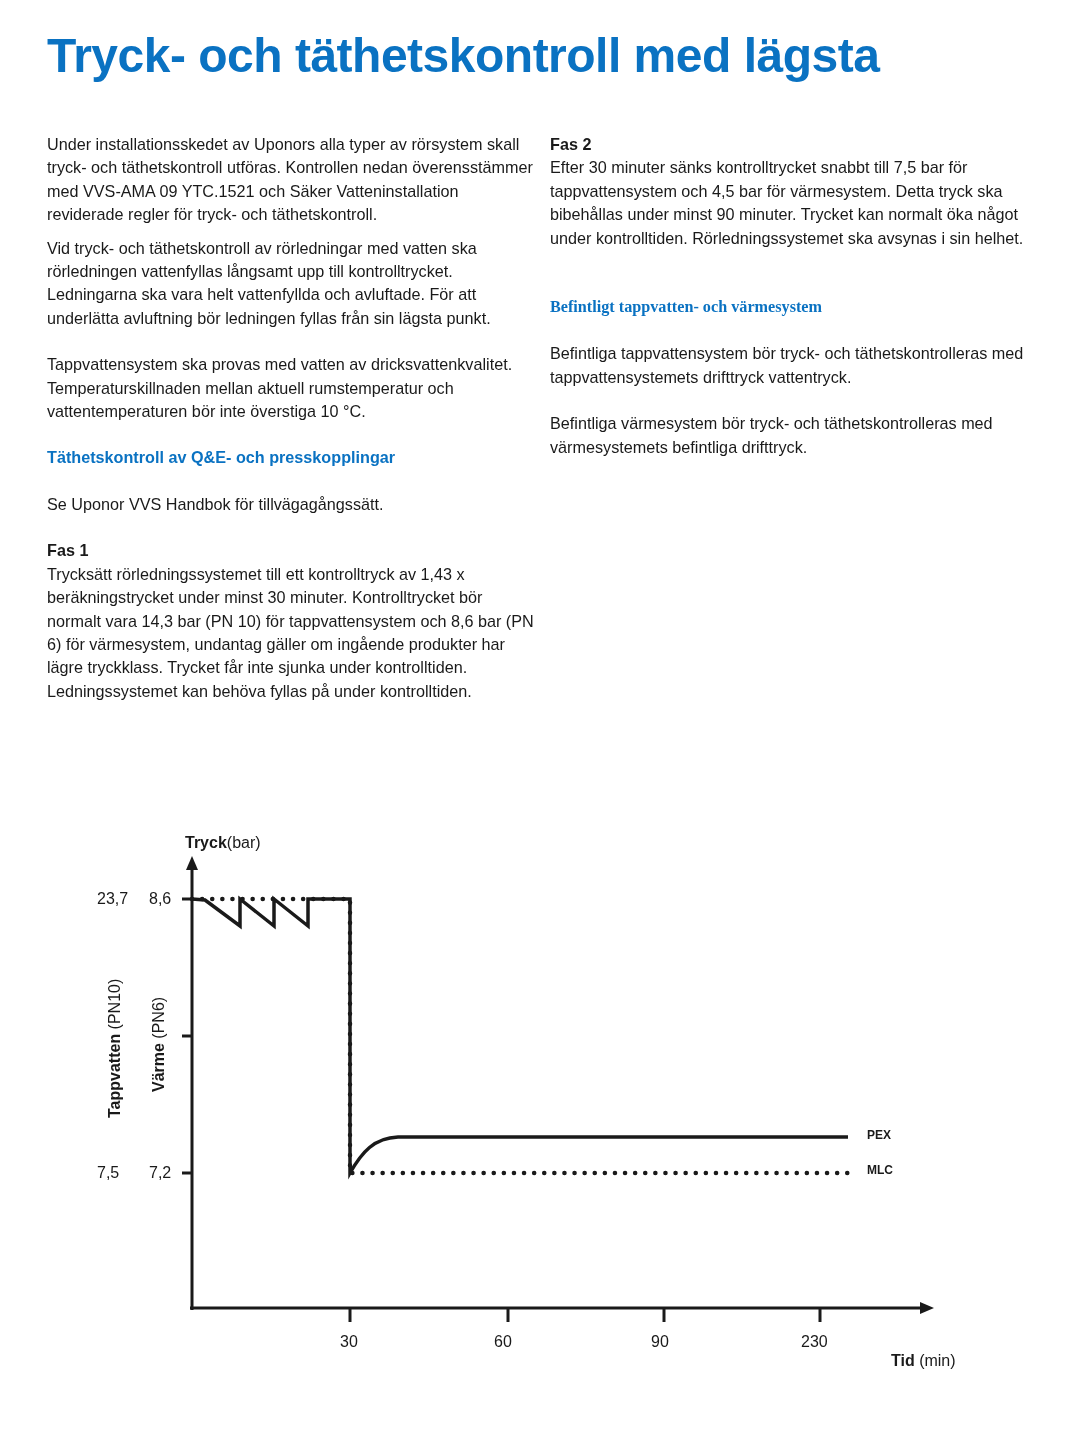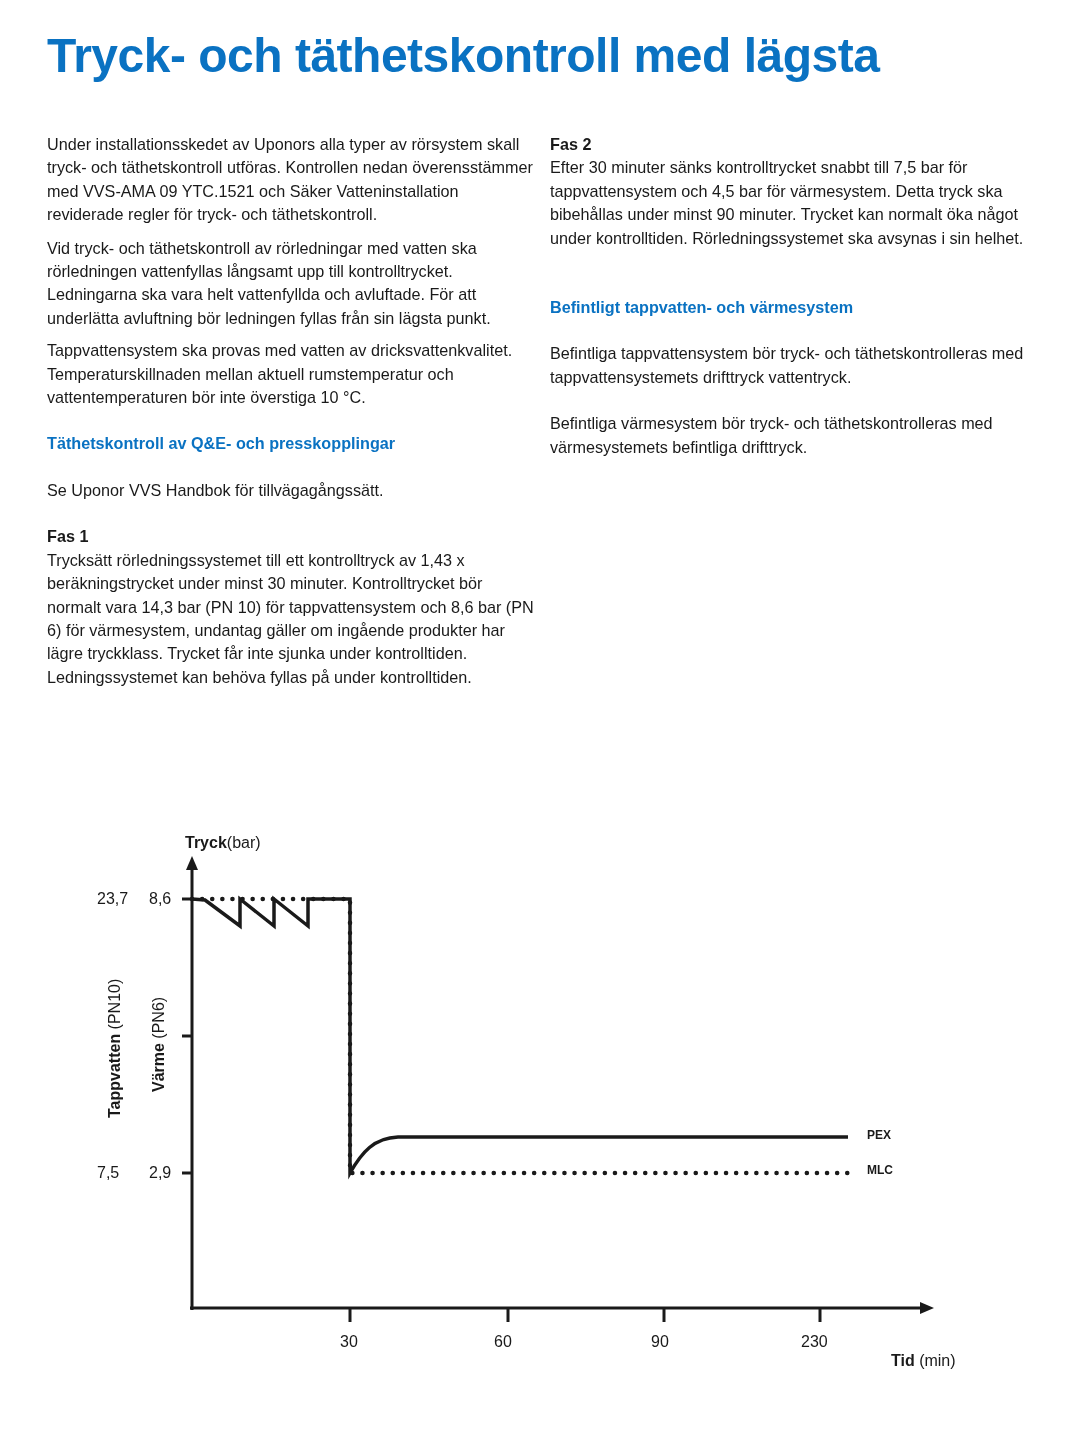--- a/index.html
+++ b/index.html
@@ -23,32 +23,32 @@
   .vlabel .norm { font-weight: normal; }
   .legend { position: absolute; font-size: 12px; font-weight: bold; }
 </style>
 </head>
 <body>
 
 <h1 class="title">Tryck- och täthetskontroll med lägsta</h1>
 
 <div class="col col-left">
   <p style="margin-bottom:10px;">Under installationsskedet av Uponors alla typer av rörsystem skall tryck- och täthetskontroll utföras. Kontrollen nedan överensstämmer med VVS-AMA 09 YTC.1521 och Säker Vatteninstallation reviderade regler för tryck- och täthetskontroll.</p>
-  <p style="margin-bottom:9px;">Vid tryck- och täthetskontroll av rörledningar med vatten ska rörledningen vattenfyllas långsamt upp till kontrolltrycket. Ledningarna ska vara helt vattenfyllda och avluftade. För att underlätta avluftning bör ledningen fyllas från sin lägsta punkt.</p>
+  <p style="margin-bottom:23px;">Vid tryck- och täthetskontroll av rörledningar med vatten ska rörledningen vattenfyllas långsamt upp till kontrolltrycket. Ledningarna ska vara helt vattenfyllda och avluftade. För att underlätta avluftning bör ledningen fyllas från sin lägsta punkt.</p>
   <p style="margin-bottom:23px;">Tappvattensystem ska provas med vatten av dricksvattenkvalitet. Temperaturskillnaden mellan aktuell rumstemperatur och vattentemperaturen bör inte överstiga 10 °C.</p>
   <p class="h-blue" style="margin-bottom:23px;">Täthetskontroll av Q&amp;E- och presskopplingar</p>
   <p style="margin-bottom:23px;">Se Uponor VVS Handbok för tillvägagångssätt.</p>
   <p class="h-bold">Fas 1</p>
   <p>Trycksätt rörledningssystemet till ett kontrolltryck av 1,43 x beräkningstrycket under minst 30 minuter. Kontrolltrycket bör normalt vara 14,3 bar (PN 10) för tappvattensystem och 8,6 bar (PN 6) för värmesystem, undantag gäller om ingående produkter har lägre tryckklass. Trycket får inte sjunka under kontrolltiden. Ledningssystemet kan behöva fyllas på under kontrolltiden.</p>
 </div>
 
 <div class="col col-right">
   <p class="h-bold">Fas 2</p>
   <p style="margin-bottom:46px;">Efter 30 minuter sänks kontrolltrycket snabbt till 7,5 bar för tappvattensystem och 4,5 bar för värmesystem. Detta tryck ska bibehållas under minst 90 minuter. Trycket kan normalt öka något under kontrolltiden. Rörledningssystemet ska avsynas i sin helhet.</p>
-  <p class="h-blue" style="margin-bottom:23px;">Befintligt tappvatten- och värmesystem</p>
+  <p class="h-blue" style="margin-bottom:23px;font-family:Liberation Serif, serif;">Befintligt tappvatten- och värmesystem</p>
   <p style="margin-bottom:23px;">Befintliga tappvattensystem bör tryck- och täthetskontrolleras med tappvattensystemets drifttryck vattentryck.</p>
   <p>Befintliga värmesystem bör tryck- och täthetskontrolleras med värmesystemets befintliga drifttryck.</p>
 </div>
 
 <div class="chart">
   <svg width="1066" height="560" viewBox="0 820 1066 560">
 
     <line x1="192" y1="1310" x2="192" y2="868" stroke="#1a1a1a" stroke-width="3"></line>
     <polygon points="186,870 192,856 198,870" fill="#1a1a1a"></polygon>
 
@@ -68,21 +68,21 @@
 
     <path d="M192,899 L205,900 L240,926 L240,899 L274,926 L274,899 L308,926 L308,899 L350,899 L350,1173
              C 362,1152 374,1138 398,1137 L848,1137" fill="none" stroke="#1a1a1a" stroke-width="3.5" stroke-linejoin="miter"></path>
   </svg>
 
   <div class="lbl" style="left:185px; top:14px;"><b>Tryck</b><span>(bar)</span></div>
 
   <div class="lbl" style="left:97px; top:70px;">23,7</div>
   <div class="lbl" style="left:149px; top:70px;">8,6</div>
   <div class="lbl" style="left:97px; top:344px;">7,5</div>
-  <div class="lbl" style="left:149px; top:344px;">2,9</div>
+  <div class="lbl" style="left:149px; top:344px;">7,2</div>
 
   <div class="vlabel" style="left:106px; top:298px;"><span>Tappvatten</span><span class="norm"> (PN10)</span></div>
   <div class="vlabel" style="left:150px; top:272px;"><span>Värme</span><span class="norm"> (PN6)</span></div>
 
   <div class="lbl" style="left:340px; top:513px;">30</div>
   <div class="lbl" style="left:494px; top:513px;">60</div>
   <div class="lbl" style="left:651px; top:513px;">90</div>
   <div class="lbl" style="left:801px; top:513px;">230</div>
   <div class="lbl" style="left:891px; top:532px;"><b>Tid</b><span> (min)</span></div>
 

